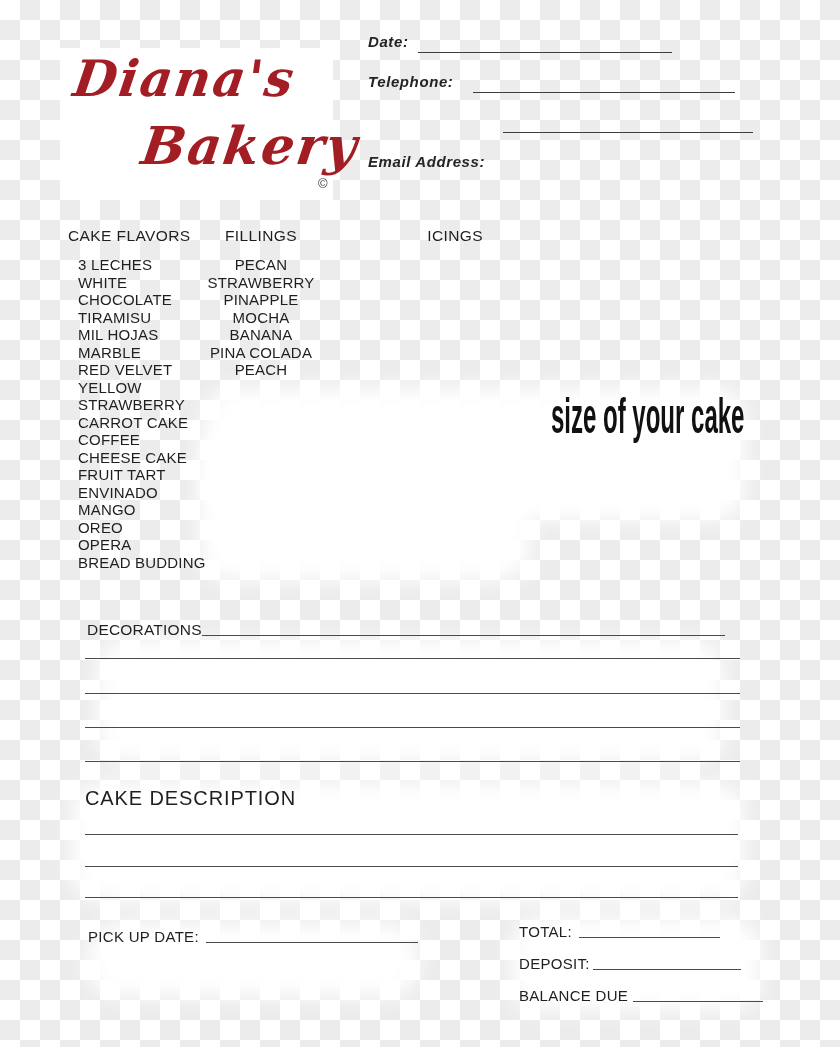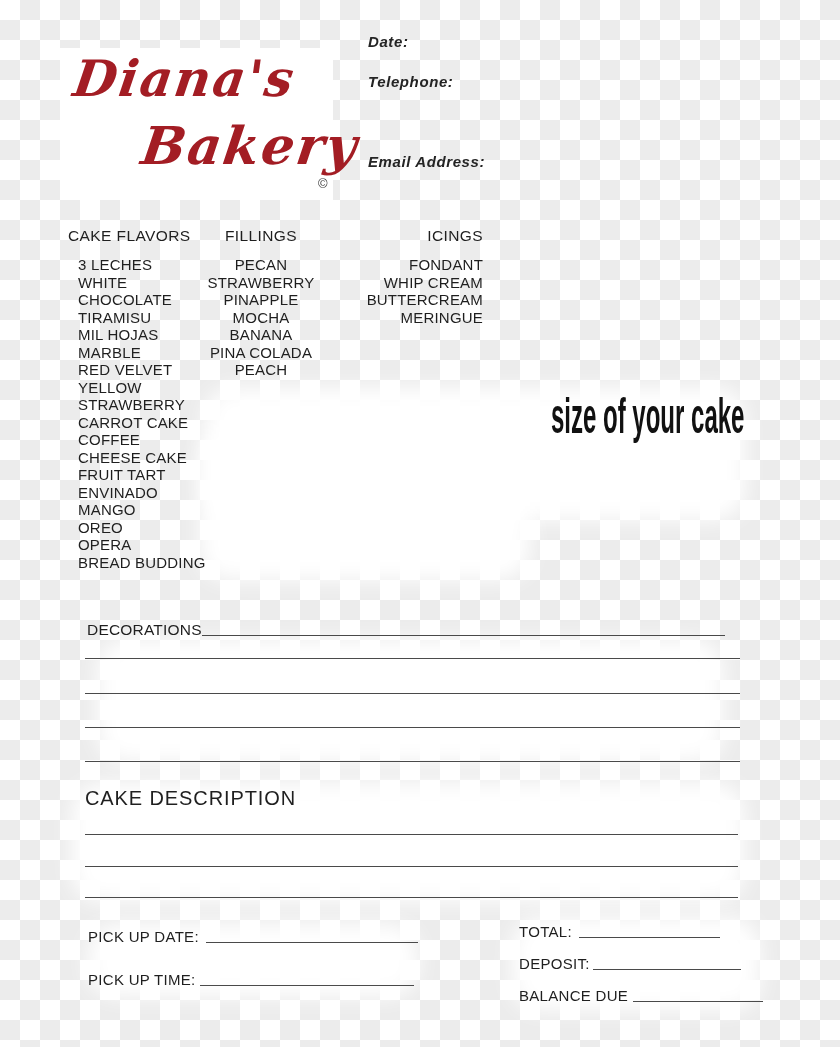--- a/index.html
+++ b/index.html
@@ -26,21 +26,21 @@
   
   .logo-box{position:absolute;left:60px;top:48px;width:273px;height:152px;background:#ffffff;}
   .logo-line{position:absolute;font-family:"DejaVu Serif",serif;font-style:italic;font-weight:bold;
     color:#a31d24;white-space:nowrap;line-height:1;transform:skewX(-8deg);}
   .logo-line1{left:14px;top:6px;font-size:50px;letter-spacing:2px;}
   .logo-line2{left:82px;top:72px;font-size:52px;letter-spacing:2px;}
   .copyright{position:absolute;left:258px;top:128px;font-size:13px;color:#3a3a3a;font-family:"Liberation Sans",sans-serif;}
 
   
   .hfields{position:absolute;left:368px;top:33px;width:404px;}
-  .hrow{display:flex;height:22px;margin-bottom:18px;flex-direction:column;}
+  .hrow{display:flex;height:22px;margin-bottom:18px;}
   .hrow .hlabel{font-style:italic;font-weight:bold;font-size:15px;letter-spacing:.6px;color:#242424;white-space:nowrap;}
   .hline{align-self:flex-end;border-bottom:1.5px solid #3d3d3d;margin-bottom:2px;flex:1;}
   .hrow.r1 .hlabel{width:50px;} .hrow.r1 .hline{margin-right:100px;}
   .hrow.r2 .hlabel{width:154px;} .hrow.r2 .hline{margin-right:0px;}
   .hrow.r3 .hlabel{width:105px;} .hrow.r3 .hline{margin-right:37px;}
   .hrow.r4 .hlabel{width:135px;margin-top:40px;} .hrow.r4 .hline{margin-right:19px;}
 
   
   .menu-col{position:absolute;top:227px;}
   .menu-col .col-title{font-size:15.5px;letter-spacing:.4px;line-height:17px;margin-bottom:12px;}
@@ -143,27 +143,20 @@
           <li>STRAWBERRY</li>
           <li>PINAPPLE</li>
           <li>MOCHA</li>
           <li>BANANA</li>
           <li>PINA COLADA</li>
           <li>PEACH</li>
         </ul>
     </div>
     <div class="menu-col" id="col-icings">
       <div class="col-title">ICINGS</div>
-      <ul>
-
-      <li>FONDANT</li>
-          <li>WHIP CREAM</li>
-          <li>BUTTERCREAM</li>
-          <li>MERINGUE</li>
-        </ul>
     </div>
 
     <div class="size-note">size of your cake</div>
 
     <div class="dec-row">
       <span class="dec-label">DECORATIONS</span>
       <span class="dec-line"></span>
     </div>
     <div class="rule dec" id="dec-l1"></div>
     <div class="rule dec" id="dec-l2"></div>
@@ -172,24 +165,20 @@
 
     <div class="desc-label">CAKE DESCRIPTION</div>
     <div class="rule desc" id="desc-l1"></div>
     <div class="rule desc" id="desc-l2"></div>
     <div class="rule desc" id="desc-l3"></div>
 
     <div class="prow" id="pickup-date">
       <span class="plabel">PICK UP DATE:</span>
       <span class="wline"></span>
     </div>
-    <div class="prow" id="pickup-time">
-      <span class="plabel">PICK UP TIME:</span>
-      <span class="wline"></span>
-    </div>
 
     <div class="trow" id="total-row">
       <span class="tlabel">TOTAL:</span>
       <span class="wline"></span>
     </div>
     <div class="trow" id="deposit-row">
       <span class="tlabel">DEPOSIT:</span>
       <span class="wline"></span>
     </div>
     <div class="trow" id="balance-row">

